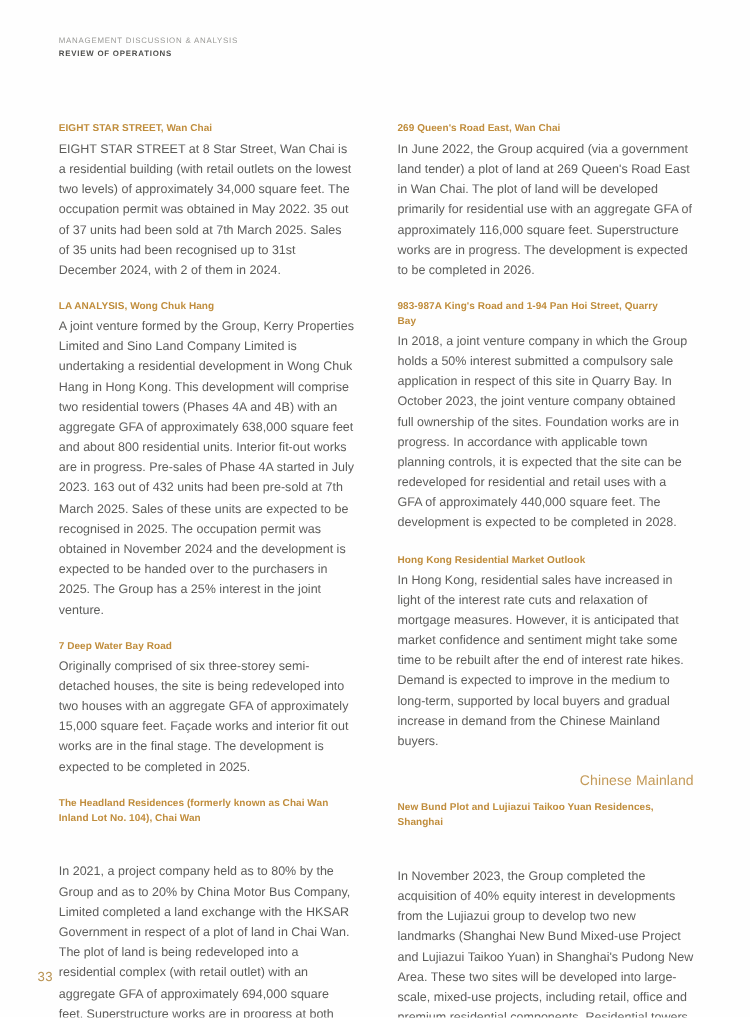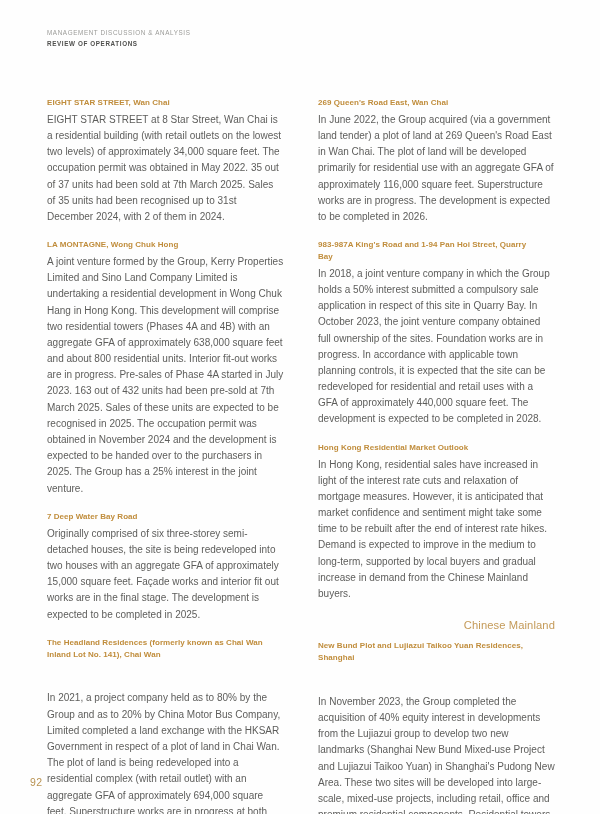--- a/index.html
+++ b/index.html
@@ -120,31 +120,31 @@
 
     <div class="col left">
 
 
       <div class="block">
         <h3 class="sub-title">EIGHT STAR STREET, Wan Chai</h3>
         <p class="body">EIGHT STAR STREET at 8 Star Street, Wan Chai is a residential building (with retail outlets on the lowest two levels) of approximately 34,000 square feet. The occupation permit was obtained in May 2022. 35 out of 37 units had been sold at 7th March 2025. Sales of 35 units had been recognised up to 31st December 2024, with 2 of them in 2024.</p>
       </div>
 
       <div class="block">
-        <h3 class="sub-title">LA MONTAGNE, Wong Chuk Hong</h3>
+        <h3 class="sub-title">LA ANALYSIS, Wong Chuk Hang</h3>
         <p class="body">A joint venture formed by the Group, Kerry Properties Limited and Sino Land Company Limited is undertaking a residential development in Wong Chuk Hang in Hong Kong. This development will comprise two residential towers (Phases 4A and 4B) with an aggregate GFA of approximately 638,000 square feet and about 800 residential units. Interior fit-out works are in progress. Pre-sales of Phase 4A started in July 2023. 163 out of 432 units had been pre-sold at 7th March 2025. Sales of these units are expected to be recognised in 2025. The occupation permit was obtained in November 2024 and the development is expected to be handed over to the purchasers in 2025. The Group has a 25% interest in the joint venture.</p>
       </div>
 
       <div class="block">
         <h3 class="sub-title">7 Deep Water Bay Road</h3>
         <p class="body">Originally comprised of six three-storey semi-detached houses, the site is being redeveloped into two houses with an aggregate GFA of approximately 15,000 square feet. Façade works and interior fit out works are in the final stage. The development is expected to be completed in 2025.</p>
       </div>
 
       <div class="block">
-        <h3 class="sub-title">The Headland Residences (formerly known as Chai Wan Inland Lot No. 141), Chai Wan</h3>
+        <h3 class="sub-title">The Headland Residences (formerly known as Chai Wan Inland Lot No. 104), Chai Wan</h3>
         <p class="body last">In 2021, a project company held as to 80% by the Group and as to 20% by China Motor Bus Company, Limited completed a land exchange with the HKSAR Government in respect of a plot of land in Chai Wan. The plot of land is being redeveloped into a residential complex (with retail outlet) with an aggregate GFA of approximately 694,000 square feet. Superstructure works are in progress at both Phase 1 and Phase 2 sites. The development is expected to be completed from 2025.</p>
       </div>
 
     </div>
 
     <div class="col right">
 
       <div class="block">
         <h3 class="sub-title">269 Queen's Road East, Wan Chai</h3>
         <p class="body">In June 2022, the Group acquired (via a government land tender) a plot of land at 269 Queen's Road East in Wan Chai. The plot of land will be developed primarily for residential use with an aggregate GFA of approximately 116,000 square feet. Superstructure works are in progress. The development is expected to be completed in 2026.</p>
@@ -164,15 +164,15 @@
 
       <div class="block">
         <h3 class="sub-title">New Bund Plot and Lujiazui Taikoo Yuan Residences, Shanghai</h3>
         <p class="body last">In November 2023, the Group completed the acquisition of 40% equity interest in developments from the Lujiazui group to develop two new landmarks (Shanghai New Bund Mixed-use Project and Lujiazui Taikoo Yuan) in Shanghai's Pudong New Area. These two sites will be developed into large-scale, mixed-use projects, including retail, office and premium residential components. Residential towers have been topped out and façade works are in progress at the New Bund plot while basement construction and superstructure works are in progress at Lujiazui Taikoo Yuan Residences. Around 95% of the total saleable area in the New Bund plot residential project has been pre-sold at 7th March 2025, with an expected completion date in 2026.</p>
       </div>
 
     </div>
 
   </div>
 
-  <div class="folio">92</div>
+  <div class="folio">33</div>
 
 </div>
 
 </body></html>

